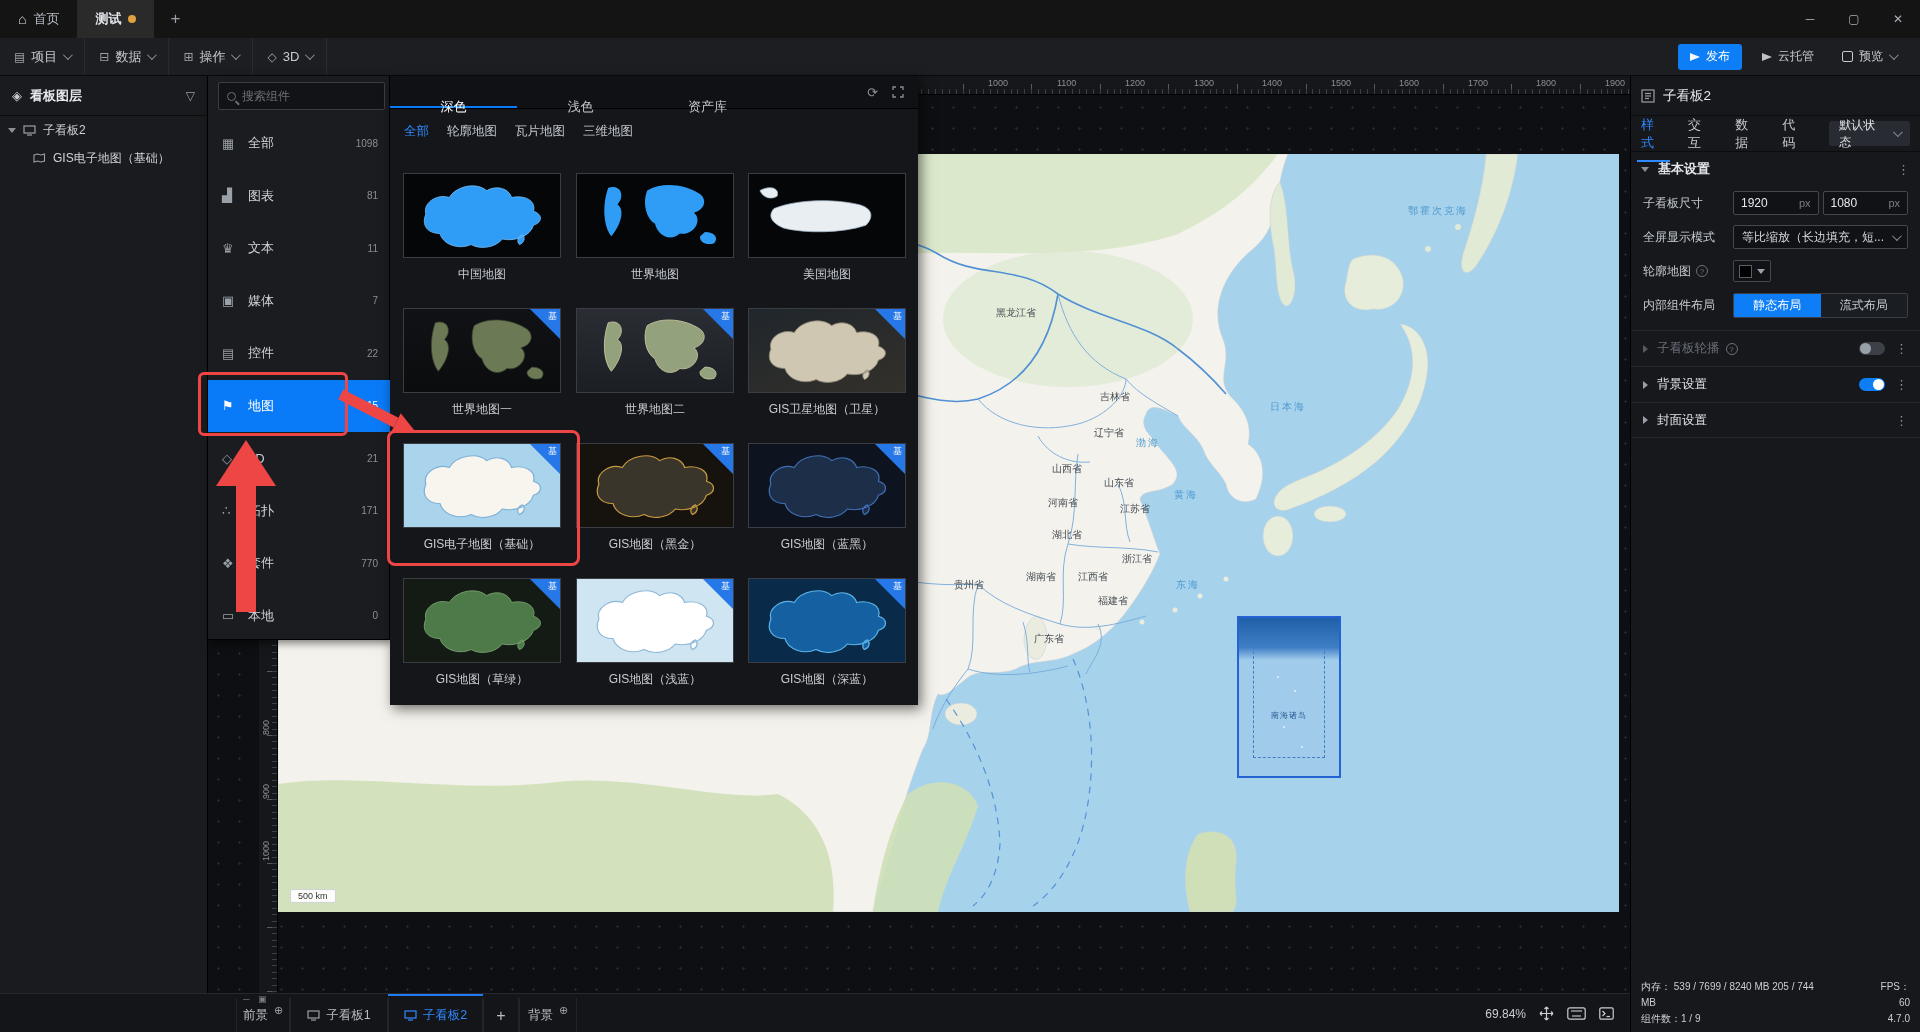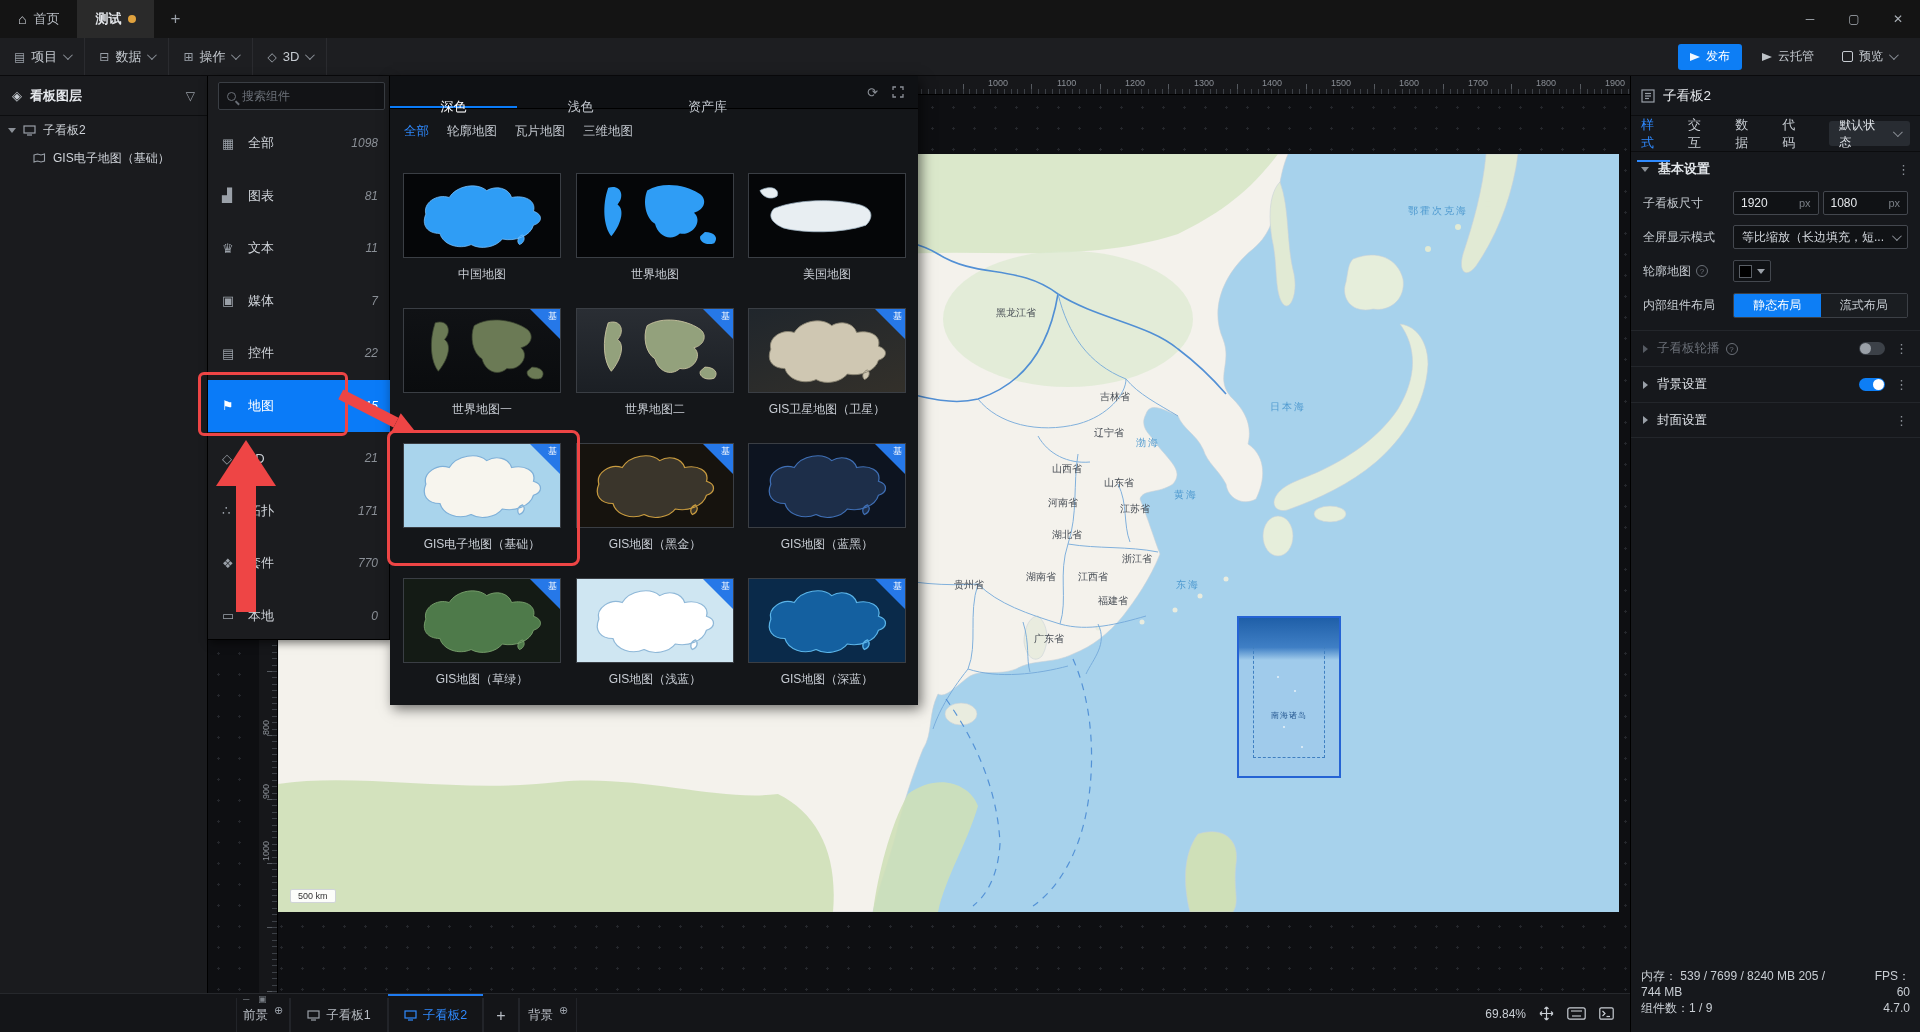--- a/index.html
+++ b/index.html
@@ -62,21 +62,21 @@
 
 #cat-panel { position:absolute; left:208px; top:76px; width:182px; height:564px; background:#1b1c1f; border-right:1px solid #000; border-bottom:1px solid #000; box-shadow:2px 3px 8px rgba(0,0,0,.5); z-index:6; }
 #search-box { position:absolute; left:10px; top:6px; width:167px; height:28px; background:#121316; border:1px solid #3a3e44; border-radius:2px; display:flex; align-items:center; padding:0 8px; gap:6px; }
 .lens { width:9px; height:9px; border:1.5px solid #6a6f77; border-radius:50%; position:relative; flex:0 0 auto; }
 .lens::after { content:""; position:absolute; width:5px; height:1.5px; background:#6a6f77; transform:rotate(45deg); left:7px; top:9px; }
 #search-box input { background:transparent; border:none; outline:none; color:#8a8f96; font-size:12px; width:100%; }
 #search-box input::placeholder { color:#6a6f77; }
 .cat-row { position:absolute; left:0; width:182px; height:52px; display:flex; align-items:center; padding:0 12px 0 14px; color:#cfd3d9; }
 .cat-row .glyph { width:18px; color:#9aa0a8; font-size:13px; }
 .cat-row .lbl { margin-left:8px; font-size:13px; }
-.cat-row .cnt { margin-left:auto; font-size:12px; color:#8a8f96;font-style:italic; }
+.cat-row .cnt { margin-left:auto; font-size:10px; color:#8a8f96; }
 .cat-row.active { background:#0a7bf8; color:#fff; }
 .cat-row.active .glyph, .cat-row.active .cnt { color:#fff; }
 
 
 #gallery { position:absolute; left:390px; top:76px; width:528px; height:629px; background:#141619; box-shadow:3px 4px 12px rgba(0,0,0,.55); z-index:6; }
 .g-tabs { display:flex; height:33px; background:#0f1114; border-bottom:1px solid #000; }
 .g-tab { width:127px; display:flex; align-items:center; justify-content:center; color:#c3c8cf; font-size:13px;margin-top:30px; }
 .g-tab.active { background:#0a7bf8; color:#fff; }
 .g-tabicons { margin-left:auto; display:flex; align-items:center; gap:14px; padding-right:14px; color:#8a8f96; font-size:13px; }
 .g-subtabs { display:flex; gap:18px; padding:14px 0 0 14px; font-size:12.5px; color:#c3c8cf; }
@@ -131,21 +131,21 @@
 .coll-row { display:flex; align-items:center; height:36px; padding:0 12px; border-top:1px solid #23262b; }
 .coll-row .caret-r { width:0; height:0; border-top:4px solid transparent; border-bottom:4px solid transparent; border-left:5px solid #9aa0a8; margin-right:9px; }
 .coll-row .lbl { font-size:12.5px; color:#dfe3e8; display:flex; align-items:center; gap:6px; }
 .coll-row.dim .lbl, .coll-row.dim .caret-r { color:#6a6f77; border-left-color:#565b63; }
 .toggle { margin-left:auto; width:26px; height:13px; border-radius:7px; background:#3c4148; position:relative; }
 .toggle::after { content:""; position:absolute; width:11px; height:11px; border-radius:50%; background:#9aa0a8; top:1px; left:1px; }
 .toggle.on { background:#0d7ef5; }
 .toggle.on::after { left:14px; background:#fff; }
 .toggle + .kebab { margin-left:10px; }
 .qmark { display:inline-block; width:12px; height:12px; border:1px solid #6a6f77; border-radius:50%; font-size:8px; line-height:11px; text-align:center; color:#6a6f77; }
-.ins-stats { position:absolute; left:0; bottom:0; width:100%; padding:4px 10px 16px 10px; font-size:12px; color:#c9ced4; display:flex;gap:43px; }
+.ins-stats { position:absolute; left:0; bottom:0; width:100%; padding:4px 10px 5px 10px; font-size:10px; color:#c9ced4; display:flex;gap:43px; }
 .ins-stats .col-l { line-height:16px; }
 .ins-stats .col-r { margin-left:auto; text-align:right; line-height:16px; }
 
 
 #bottombar { position:absolute; left:0; top:993px; width:1630px; height:39px; background:#141518; border-top:1px solid #26282c; z-index:8; display:block; }
 .bb-mini { position:absolute; left:243px; top:0px; color:#7a7f86; font-size:9px; letter-spacing:3px; }
 .bb-cell { position:absolute; top:4px; height:35px; display:flex; align-items:center; justify-content:center; gap:6px; color:#b9bec5; font-size:12.5px; border-right:1px solid #222429; border-left:1px solid #222429; }
 .bb-cell .sup { font-size:11px; color:#9aa0a8; transform:translateY(-5px); }
 .bb-cell.active { color:#2f8aff; }
 .bb-indicator { position:absolute; left:388px; top:0; width:95px; height:2px; background:#1f7bf0; }

